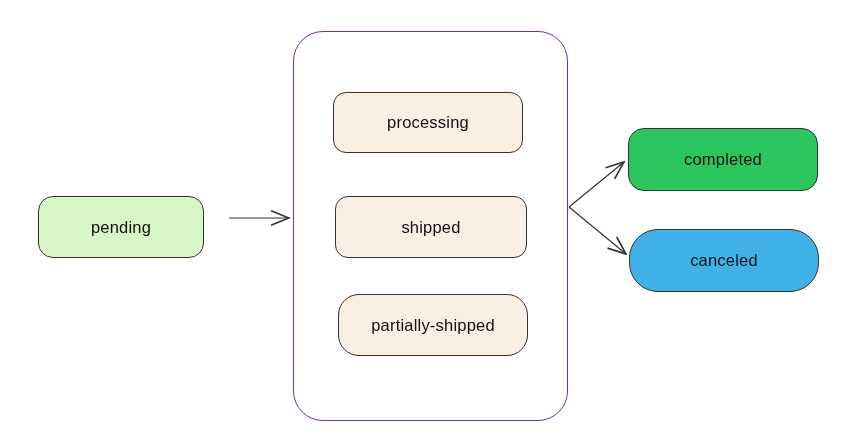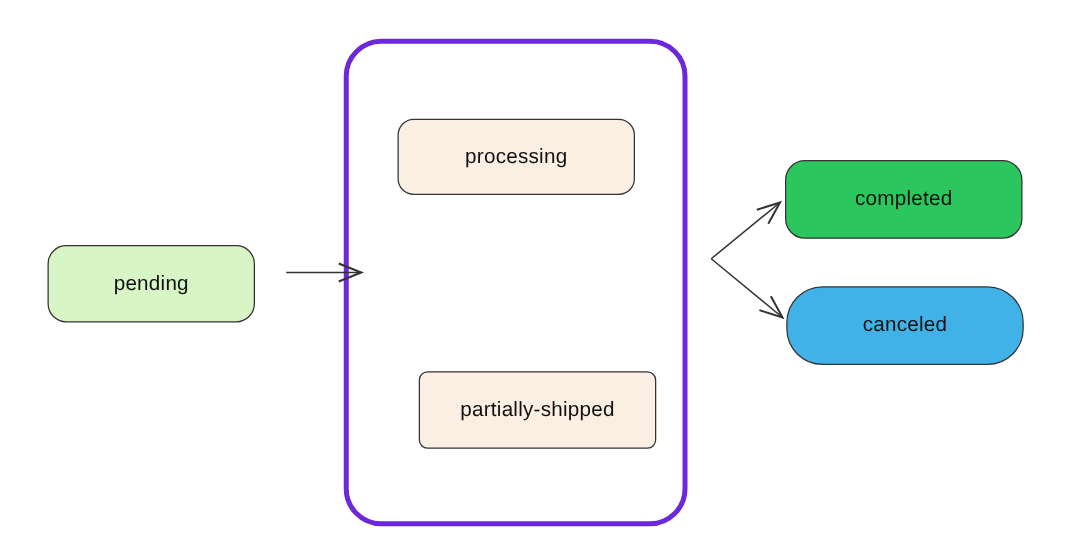--- a/index.html
+++ b/index.html
@@ -27,38 +27,37 @@
     letter-spacing: 0.2px;
   }
   .node .label { white-space: nowrap; }
 
   .node-pending {
     left: 38px; top: 196px; width: 166px; height: 62px;
     border-radius: 15px;
   }
   .group {
     position: absolute;
-    left: 275px; top: 31px; width: 275px; height: 390px;
+    left: 293px; top: 31px; width: 275px; height: 390px;
     box-sizing: border-box;
-    border: 4px solid #6d28d9;
+    border: 1px solid #6d28d9;
     border-radius: 30px;
     background: #ffffff;
   }
   .node-processing {
     left: 39px; top: 60px; width: 190px; height: 61px;
     border-radius: 13px;
   }
   .node-shipped {
     left: 41px; top: 164px; width: 192px; height: 62px;
     border-radius: 13px;
   }
   .node-partially-shipped {
     left: 44px; top: 262px; width: 190px; height: 62px;
-    border-radius: 7px;
-    margin-left: 12px;
+    border-radius: 21px;
   }
   .node-completed {
     left: 628px; top: 128px; width: 190px; height: 63px;
     border-radius: 16px;
   }
   .node-canceled {
     left: 629px; top: 229px; width: 190px; height: 63px;
     border-radius: 29px;
   }
   .edges {
@@ -76,20 +75,23 @@
   <div class="node node-pending" style="background-color: rgb(216, 245, 198);">
     <span class="label">pending</span>
   </div>
 
   <div class="group" style="background-color: rgb(255, 255, 255);">
 
     <div class="node node-processing" style="background-color: rgb(251, 238, 226);">
       <span class="label">processing</span>
     </div>
 
+    <div class="node node-shipped" style="background-color: rgb(251, 238, 226);">
+      <span class="label">shipped</span>
+    </div>
 
     <div class="node node-partially-shipped" style="background-color: rgb(251, 238, 226);">
       <span class="label">partially-shipped</span>
     </div>
   </div>
 
   <div class="node node-completed" style="background-color: rgb(43, 198, 94);">
     <span class="label">completed</span>
   </div>
 

